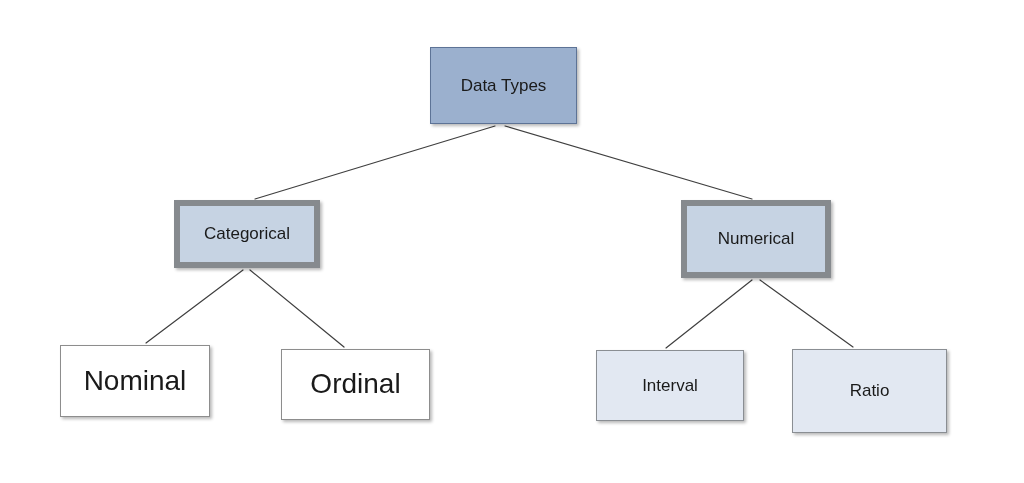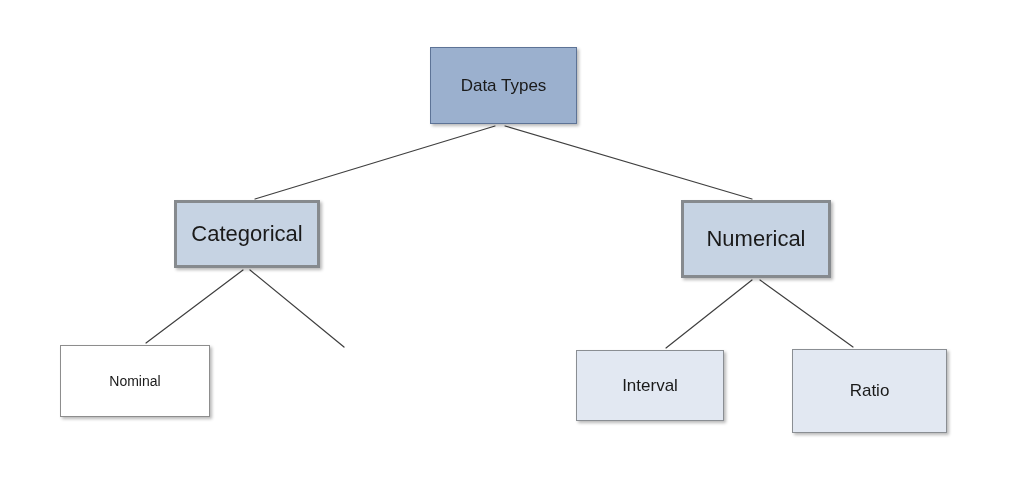--- a/index.html
+++ b/index.html
@@ -47,27 +47,27 @@
   }
 
   
   .node.level-root {
     background: #9bb0ce;
     border: 1px solid #5d7396;
     font-size: 17px;
   }
   .node.level-branch {
     background: #c6d3e3;
-    border: 3px solid #4d7c0f;
-    font-size: 22px;
+    border: 6px solid #4d7c0f;
+    font-size: 17px;
   }
   .node.level-leaf-plain {
     background: #ffffff;
     border: 1px solid #8d8d8d;
-    font-size: 14px;
+    font-size: 28px;
   }
   .node.level-leaf-tinted {
     background: #e2e8f2;
     border: 1px solid #8a8e93;
     font-size: 17px;
   }
 
   
   #node-data-types   { left: 430px; top: 47px;  width: 147px; height: 77px; }
   #node-categorical  { left: 174px; top: 200px; width: 146px; height: 68px; }
@@ -102,22 +102,25 @@
   </div>
 
   <div class="node level-branch" id="node-numerical" style="background: rgb(198, 211, 227); border-color: rgb(134, 138, 142); color: rgb(26, 26, 26);">
     <span class="node-label">Numerical</span>
   </div>
 
   <div class="node level-leaf-plain" id="node-nominal" style="background: rgb(255, 255, 255); border-color: rgb(141, 141, 141); color: rgb(26, 26, 26);">
     <span class="node-label">Nominal</span>
   </div>
 
+  <div class="node level-leaf-plain" id="node-ordinal" style="background: rgb(255, 255, 255); border-color: rgb(141, 141, 141); color: rgb(26, 26, 26);">
+    <span class="node-label">Ordinal</span>
+  </div>
 
-  <div class="node level-leaf-tinted" id="node-interval" style="background: rgb(226, 232, 242); border-color: rgb(138, 142, 147); color: rgb(26, 26, 26);">
+  <div class="node level-leaf-tinted" id="node-interval" style="background: rgb(226, 232, 242); border-color: rgb(138, 142, 147); color: rgb(26, 26, 26); margin-left: 20px;">
     <span class="node-label">Interval</span>
   </div>
 
   <div class="node level-leaf-tinted" id="node-ratio" style="background: rgb(226, 232, 242); border-color: rgb(138, 142, 147); color: rgb(26, 26, 26);">
     <span class="node-label">Ratio</span>
   </div>
 
 </div>
 
 </body></html>

